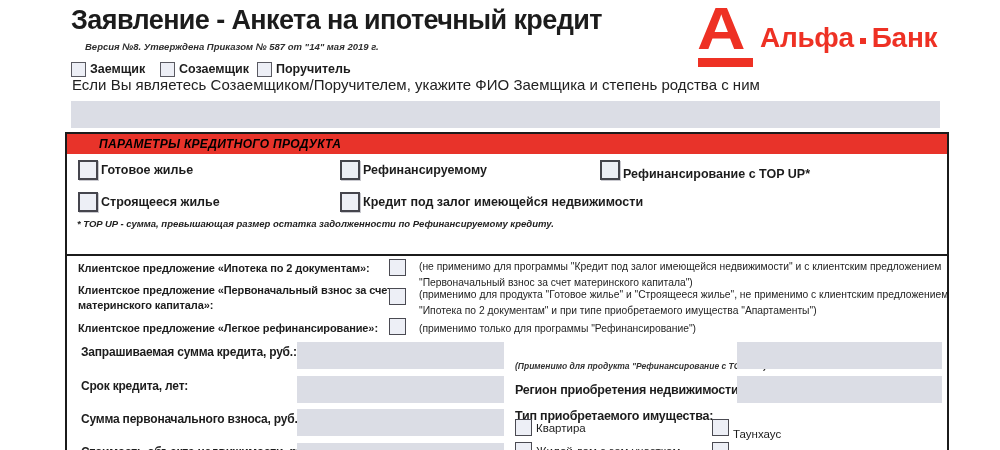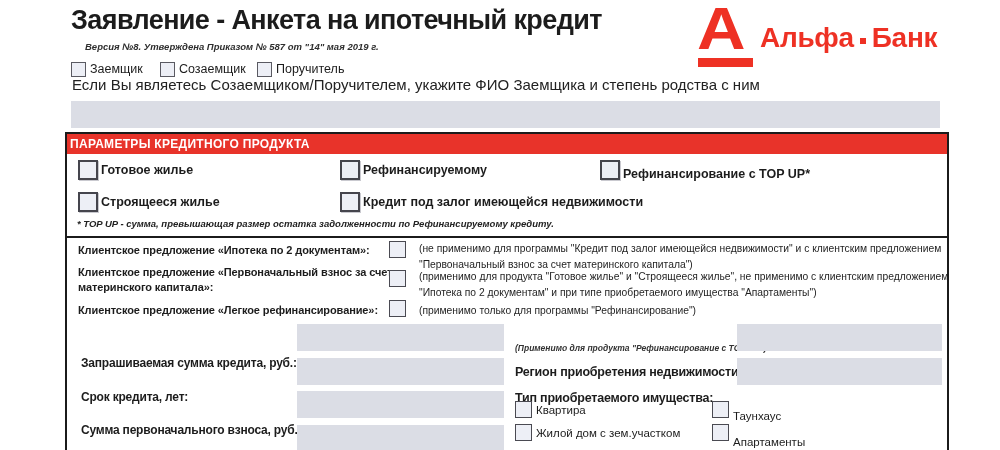--- a/index.html
+++ b/index.html
@@ -28,38 +28,38 @@
   .logo-underline{left:698px;top:58px;width:55px;height:9px;background:var(--accent);}
   .logo-text{left:760px;top:22px;font-size:28px;font-weight:700;color:var(--accent);white-space:nowrap;letter-spacing:-0.3px;}
   .logo-dot{display:inline-block;width:6px;height:6px;background:var(--accent);margin:0 6px 3px 6px;}
 
   
   .cb{position:absolute;background:var(--checkbox-bg);border:1.5px solid #5A5A62;}
   .cb-sm{width:15px;height:15px;}
   .cb-md{width:17px;height:17px;border-color:#4A4A52;}
   .cb-lg{width:20px;height:20px;border-width:2px;border-color:#45454D;box-shadow:1px 1px 0 #c9c9cf;}
 
-  .role-label{font-size:12.5px;font-weight:400;white-space:nowrap;}
+  .role-label{font-size:12.5px;font-weight:700;white-space:nowrap;}
   .hint{left:72px;top:76px;font-size:15px;color:#222;white-space:nowrap;}
   .fio-input{left:71px;top:101px;width:869px;height:27px;background:var(--input-bg);}
 
   
   .section{left:65px;top:132px;width:884px;height:400px;border:2px solid var(--border-dark);border-bottom:none;background:#fff;}
-  .section-bar{height:20px;background:var(--section-bar);color:#ffffff;font-weight:700;font-size:12px;line-height:20px;padding-left:3px;letter-spacing:0.3px;}
+  .section-bar{height:20px;background:var(--section-bar);color:#000000;font-weight:700;font-size:12px;line-height:20px;padding-left:32px;letter-spacing:0.3px;font-style:italic;}
 
-  .products{position:relative;height:82px;}
+  .products{position:relative;height:100px;}
   .prod-label{position:absolute;font-size:12.5px;font-weight:700;white-space:nowrap;}
   .footnote{position:absolute;left:10px;top:64px;font-size:9.5px;font-style:italic;font-weight:600;color:#222;white-space:nowrap;}
 
   .offers{position:relative;height:84px;border-top:2px solid var(--border-dark);padding-left:41px;}
   .offer-label{position:absolute;left:11px;width:320px;font-size:11px;font-weight:700;line-height:15px;letter-spacing:-0.1px;}
   .offer-note{position:absolute;left:352px;width:540px;font-size:10.3px;line-height:15.5px;color:#1e1e1e;}
 
   .fields{position:relative;height:132px;}
-  .f-label{position:absolute;font-size:12px;font-weight:700;letter-spacing:-0.2px;white-space:nowrap;margin-top:29px;}
+  .f-label{position:absolute;font-size:12px;font-weight:700;letter-spacing:-0.2px;white-space:nowrap;}
   .f-label-r{position:absolute;font-size:12.5px;font-weight:700;letter-spacing:-0.2px;white-space:nowrap;}
   .f-input{position:absolute;background:var(--input-bg);width:207px;height:27px;}
   .f-input-l{left:230px;}
   .f-input-r{left:670px;width:205px;}
   .f-note{position:absolute;font-size:8.5px;font-style:italic;font-weight:600;color:#333;white-space:nowrap;}
   .pt-label{position:absolute;font-size:11.5px;white-space:nowrap;}
 </style>
 </head>
 <body>
 

